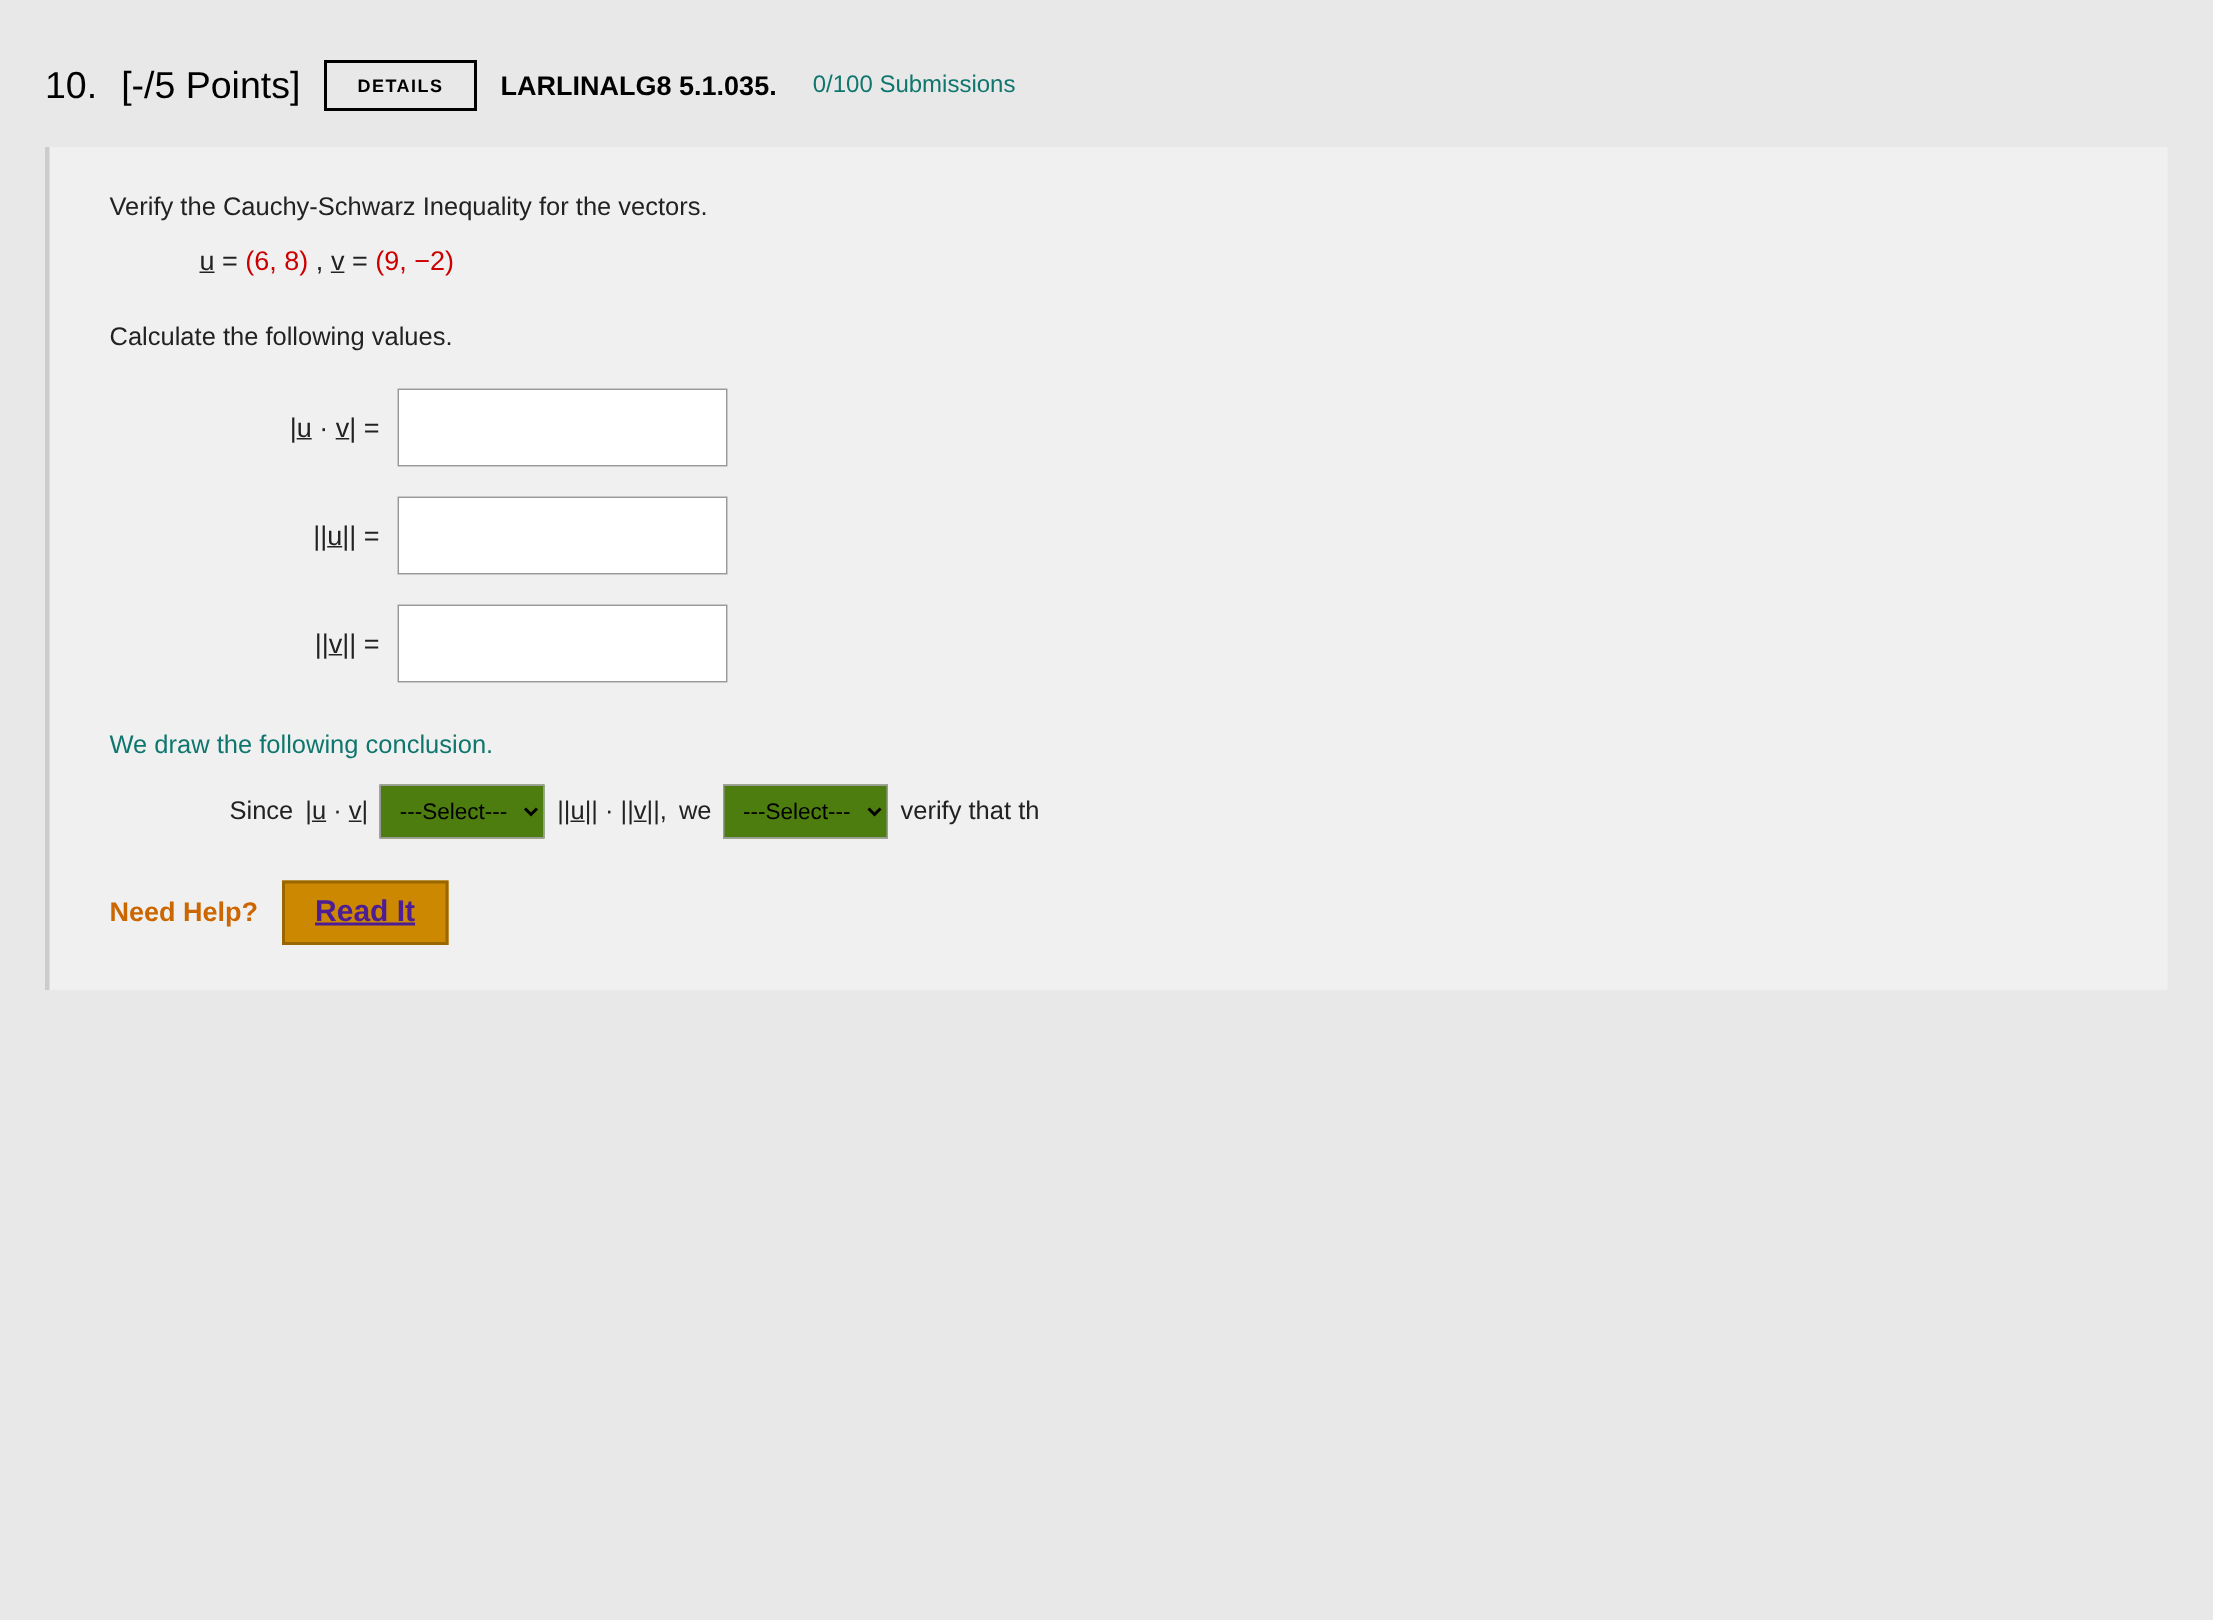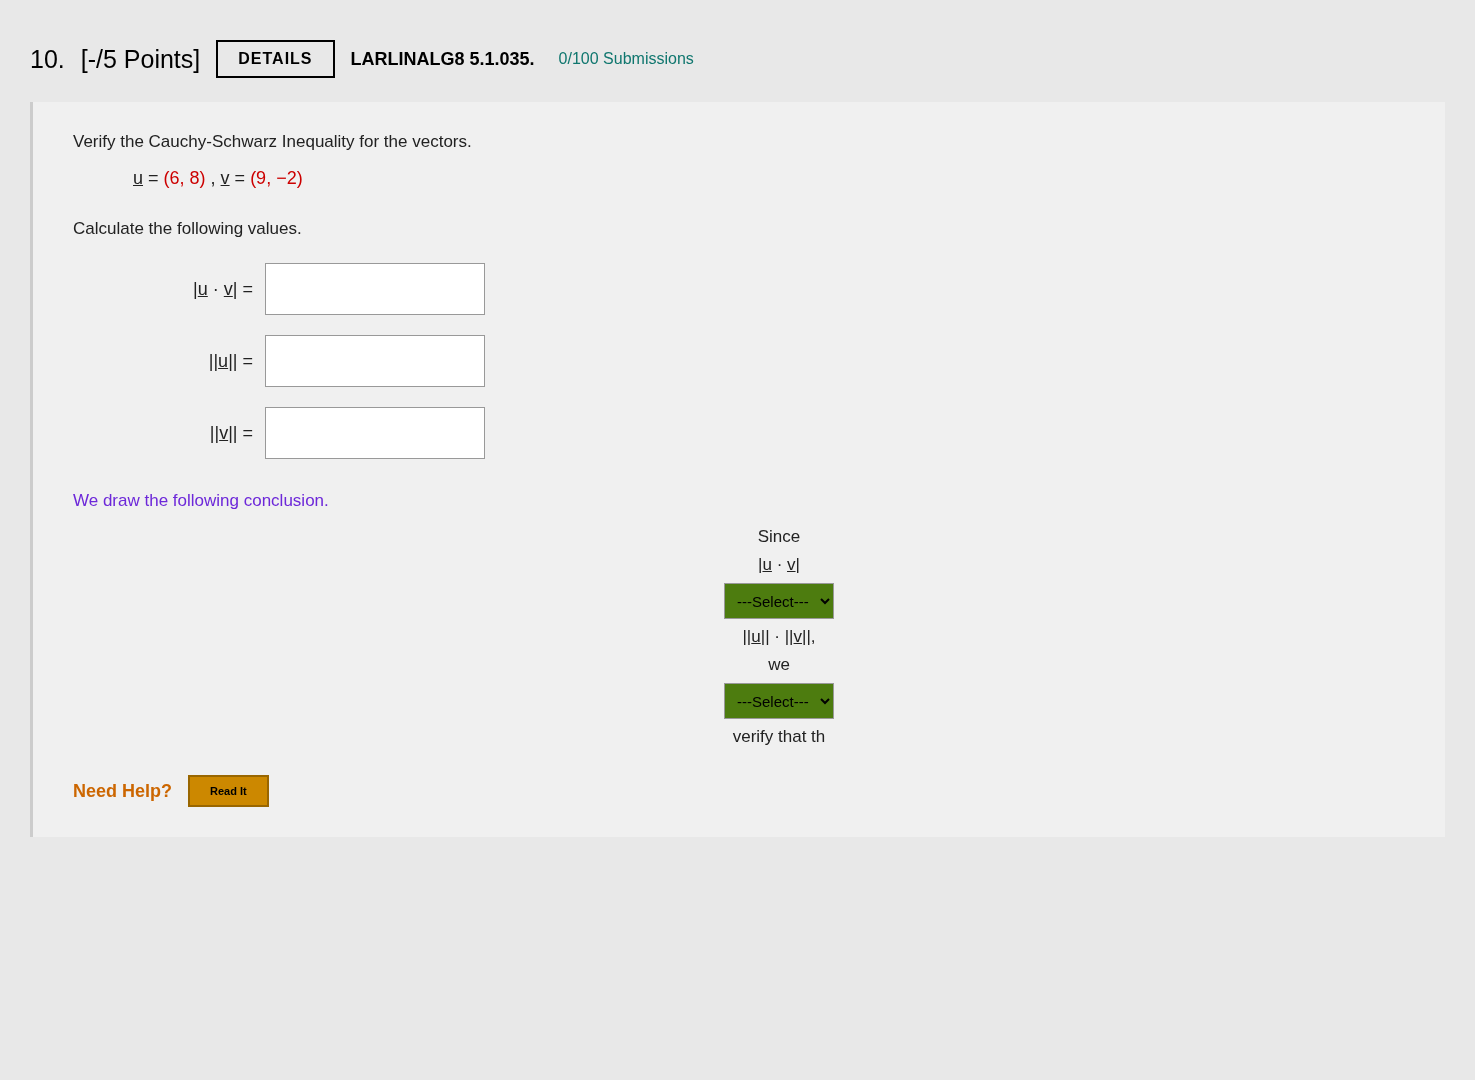--- a/index.html
+++ b/index.html
@@ -27,21 +27,21 @@
     .question-number {
       font-size: 25px;
       font-weight: normal;
       color: #000;
     }
 
     .details-button {
       border: 2px solid #000;
       background: transparent;
       padding: 8px 20px;
-      font-size: 16px;
+      font-size: 12px;
       font-weight: bold;
       cursor: pointer;
       letter-spacing: 1px;
     }
 
     .question-label {
       font-size: 18px;
       font-weight: bold;
       color: #000;
     }
@@ -101,34 +101,33 @@
       border: 1.5px solid #999;
       background: #fff;
       width: 220px;
       height: 52px;
       font-size: 16px;
       padding: 4px 8px;
     }
 
     .conclusion-text {
       font-size: 17px;
-      color: #6d28d9;
+      color: #0f766e;
       margin-top: 32px;
       margin-bottom: 16px;
     }
 
     .since-row {
       display: flex;
       align-items: center;
       gap: 8px;
       padding-left: 80px;
       flex-wrap: wrap;
       font-size: 17px;
       color: #222;
-      flex-direction: column;
     }
 
     .select-dropdown {
       border: 1px solid #999;
       background: #4d7c0f;
       padding: 6px 8px;
       font-size: 15px;
       cursor: pointer;
       height: 36px;
       appearance: auto;
@@ -143,25 +142,26 @@
 
     .need-help-label {
       font-size: 18px;
       font-weight: bold;
       color: #cc6600;
     }
 
     .read-it-btn {
       background-color: #cc8800;
       border: 2px solid #996600;
-      color: #000000;
-      font-size: 11px;
+      color: #4c1d95;
+      font-size: 20px;
       font-weight: bold;
       padding: 8px 20px;
       cursor: pointer;
+      text-decoration: underline;
     }
 
     .underline {
       text-decoration: underline;
     }
   </style>
 </head>
 <body>
 
 <div class="page-container">

